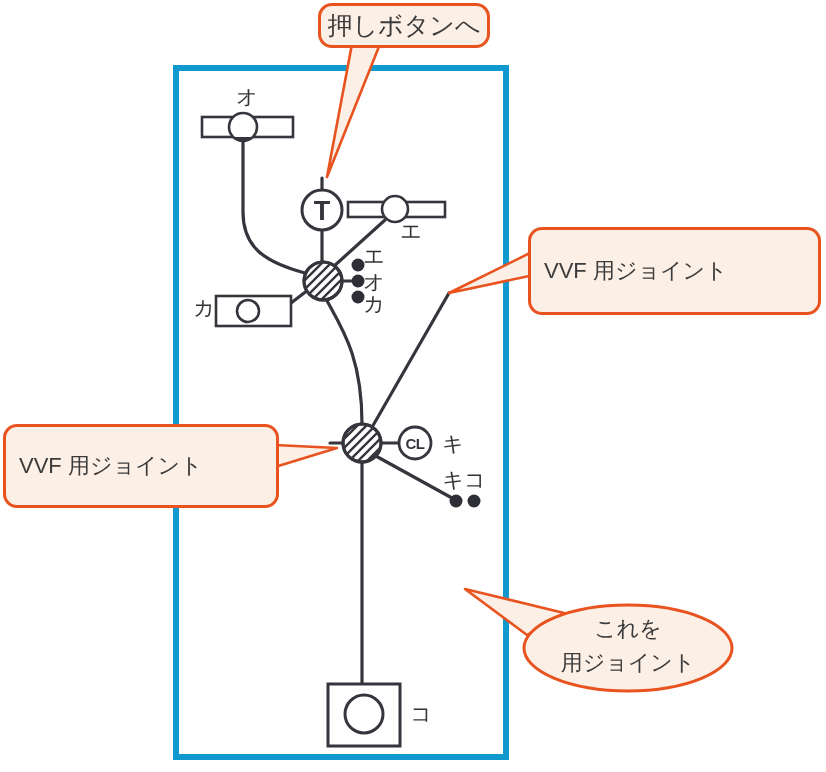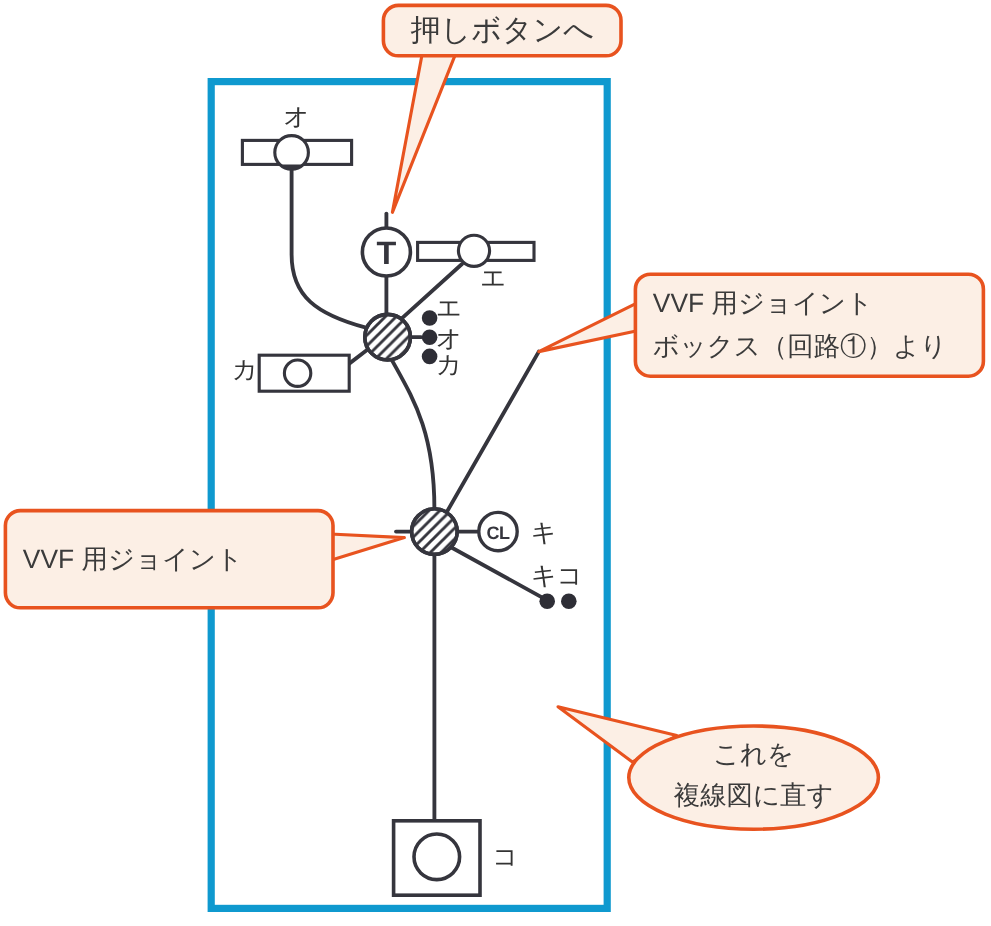--- a/index.html
+++ b/index.html
@@ -3,21 +3,21 @@
 <meta charset="utf-8">
 <style>
   html,body{margin:0;padding:0;background:#fff;}
   .stage{position:relative;width:826px;height:772px;background:#ffffff;overflow:hidden;
          font-family:"Liberation Sans",sans-serif;}
   .layer{position:absolute;left:0;top:0;}
   .callout{position:absolute;box-sizing:border-box;background:#fcefe5;border:3px solid #e8531f;
            border-radius:14px;color:#3b3b3b;display:flex;flex-direction:column;justify-content:center;
            font-size:22px;line-height:36px;z-index:3;}
   .callout .cline{white-space:nowrap;}
-  .co-push{left:318px;top:3px;width:201px;height:45px;align-items:center;font-size:25px;line-height:25px;}
+  .co-push{left:318px;top:3px;width:172px;height:45px;align-items:center;font-size:25px;line-height:25px;}
   .co-right{left:528px;top:227px;width:293px;height:88px;padding-left:13px;}
   .co-left{left:3px;top:424px;width:276px;height:84px;padding-left:13px;}
   .co-note{left:526px;top:608px;width:204px;height:76px;background:transparent;border:none;
            align-items:center;text-align:center;z-index:4;line-height:34px;}
   svg text{font-family:"Liberation Sans",sans-serif;}
   .kana{font-size:21px;fill:#333333;}
 </style>
 </head>
 <body>
 
@@ -116,25 +116,24 @@
     </g>
     <ellipse cx="628" cy="648" rx="104" ry="43" fill="#fcefe5" stroke="#e8531f" stroke-width="3"></ellipse>
   </svg>
 
   <div class="callout co-push">
     <span class="cline">押しボタンへ</span>
   </div>
 
   <div class="callout co-right">
     <span class="cline">VVF 用ジョイント</span>
-    <span class="cline">ボックス（回路①）より</span>
   </div>
 
   <div class="callout co-left">
     <span class="cline">VVF 用ジョイント</span>
   </div>
 
   <div class="callout co-note">
     <span class="cline">これを</span>
-    <span class="cline">複線図に直す</span>
+    <span class="cline">用ジョイント</span>
   </div>
 
 </div>
 
 </body></html>

